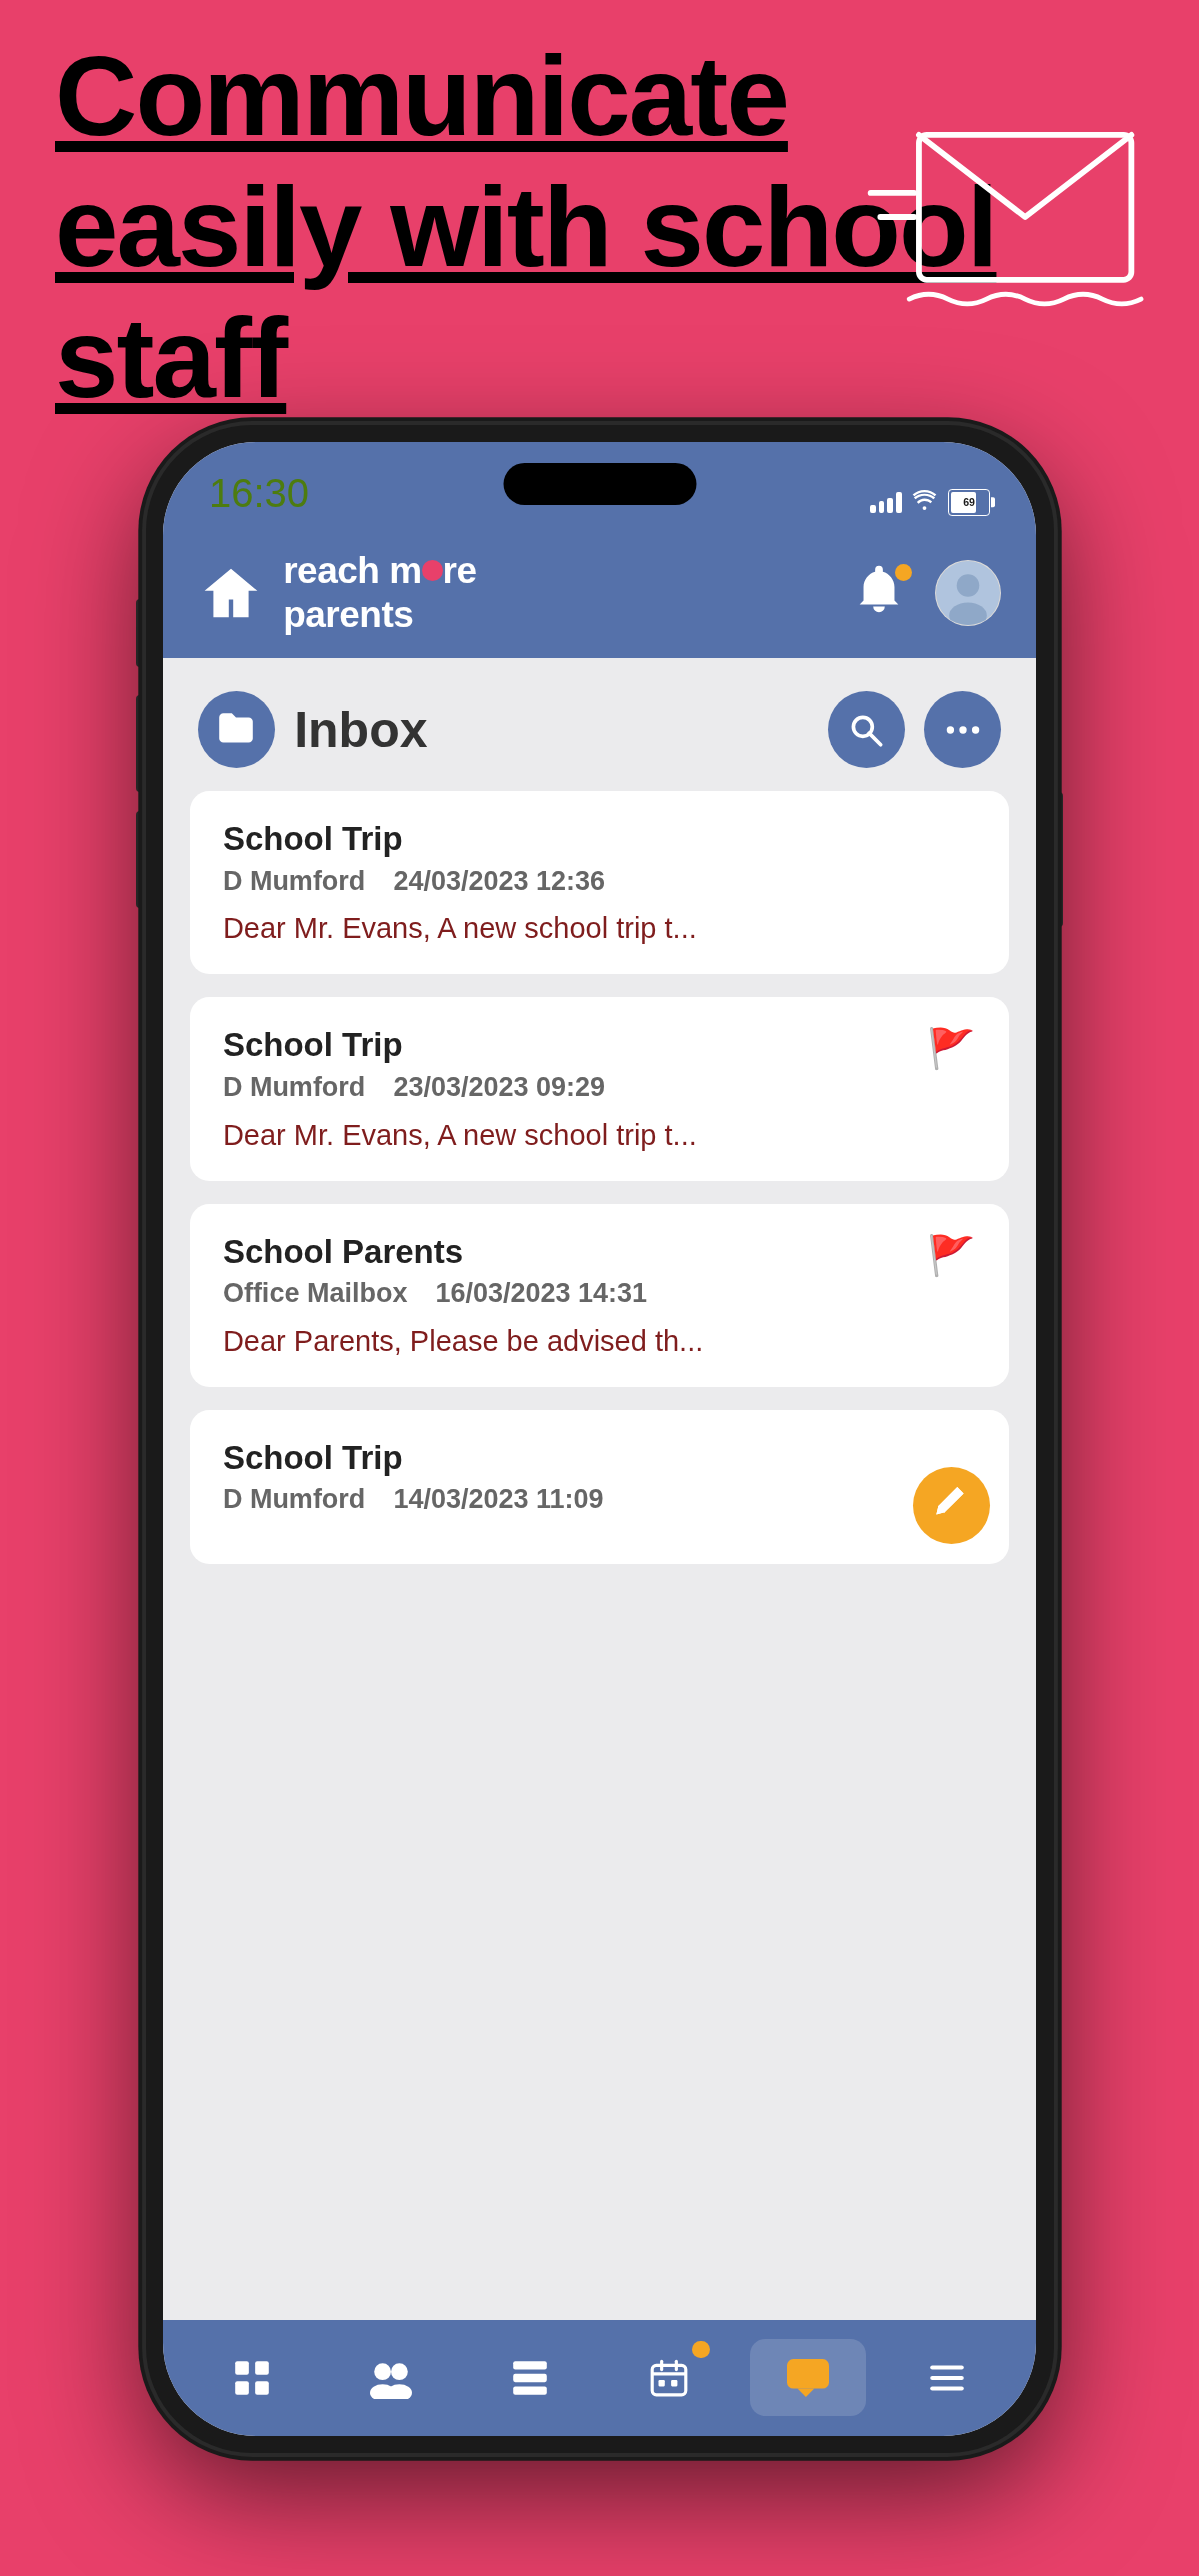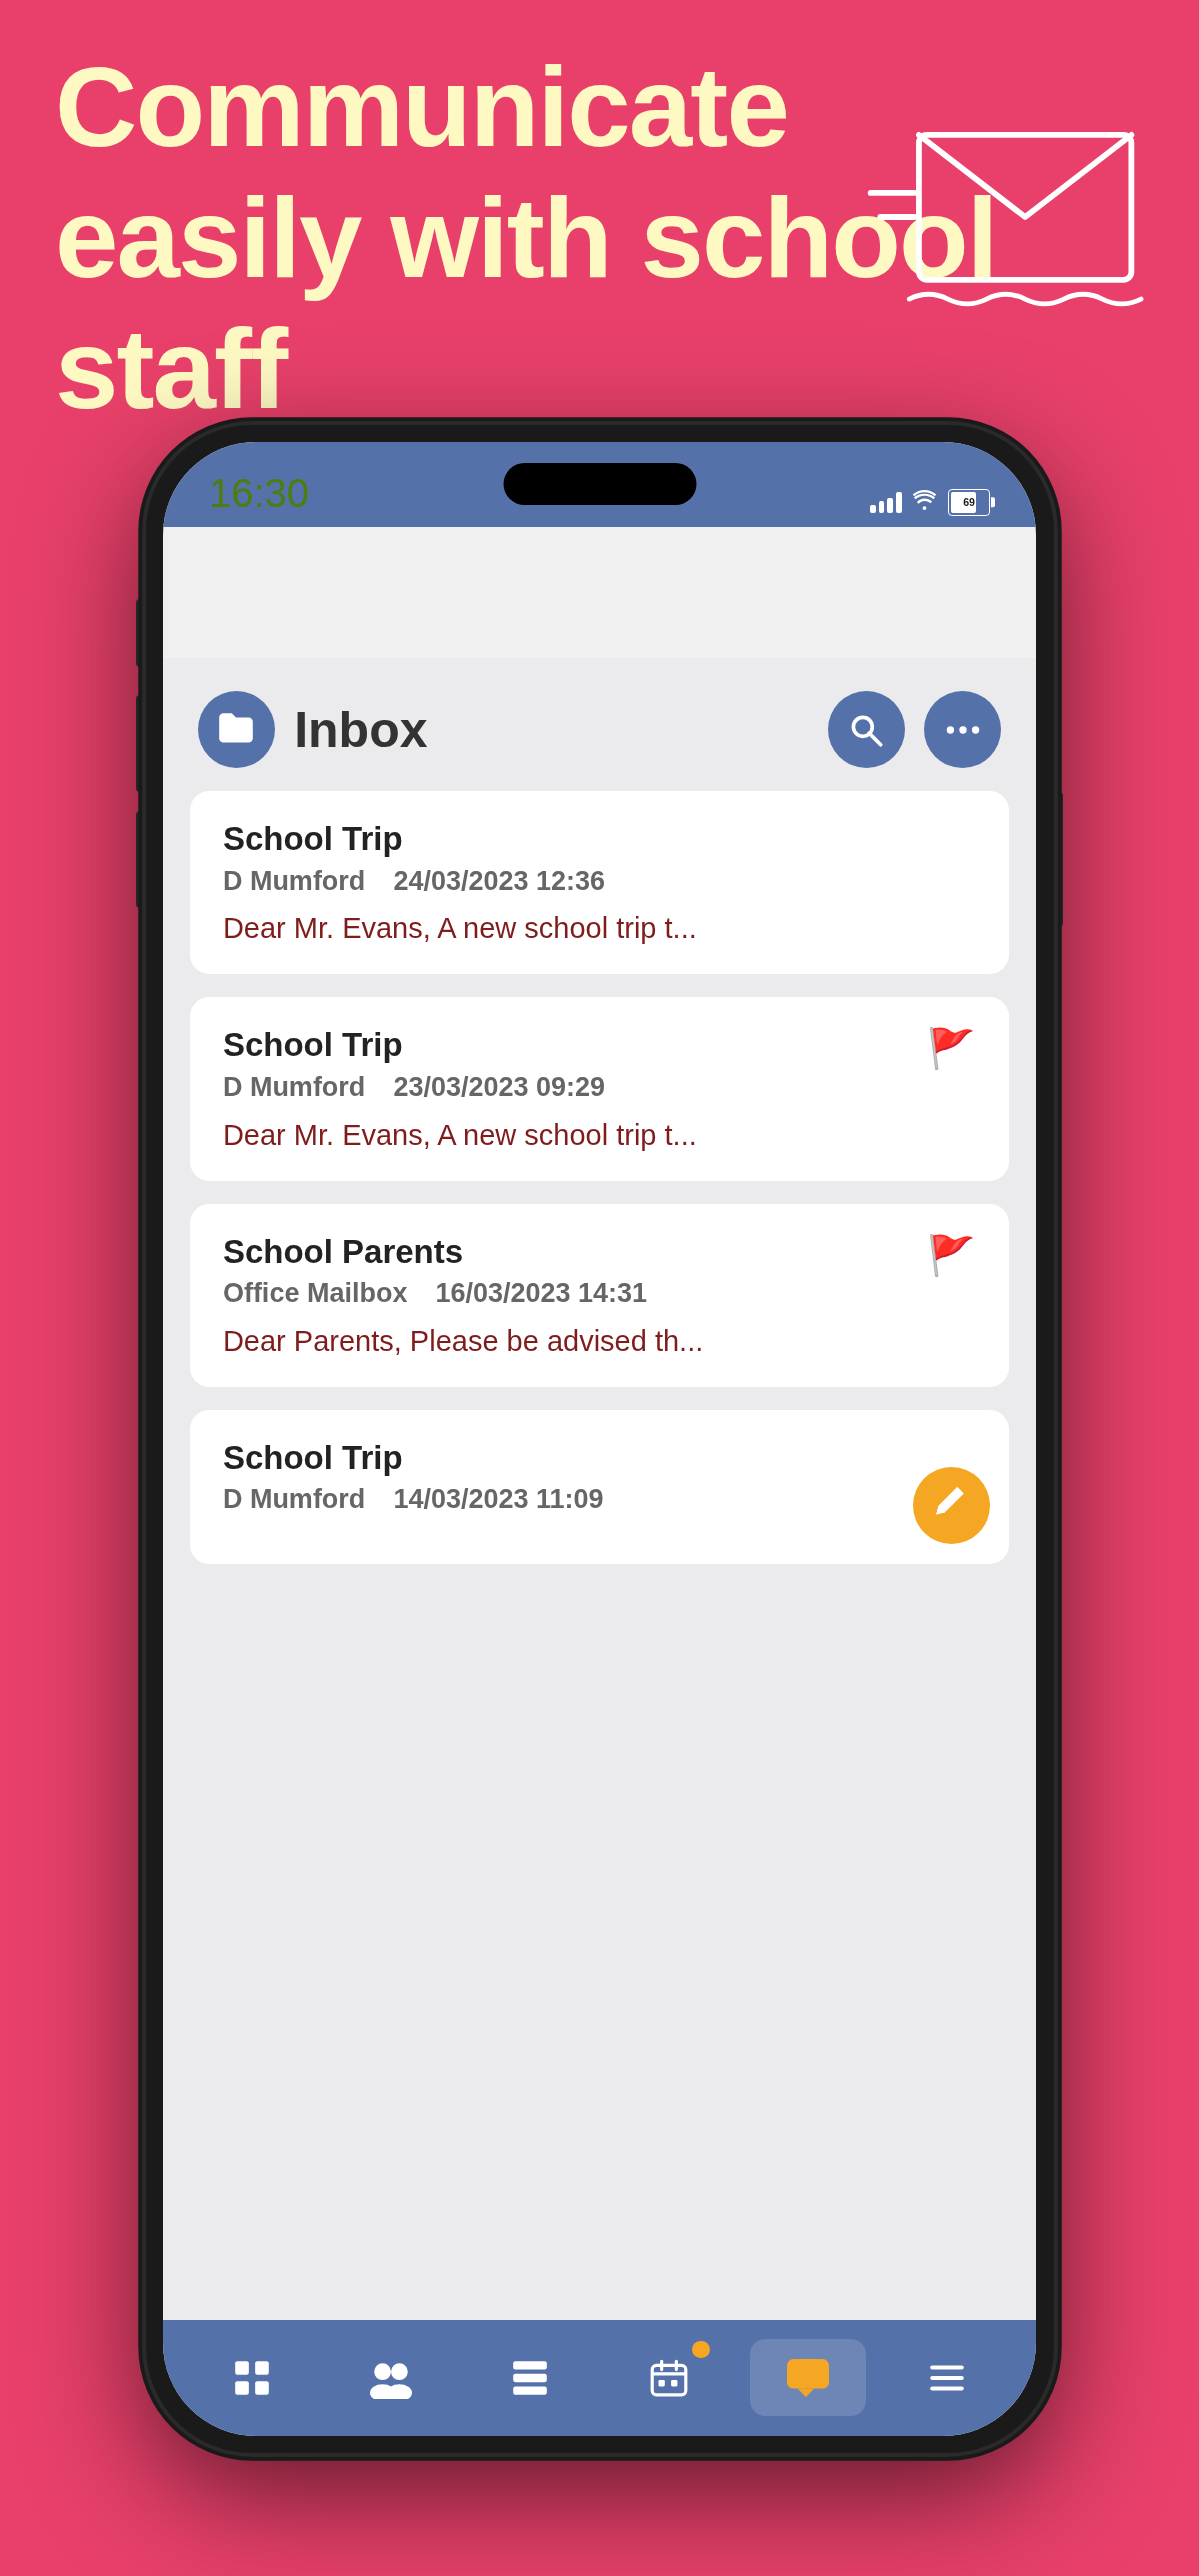--- a/index.html
+++ b/index.html
@@ -9,28 +9,29 @@
       height: 2576px;
       background-color: #E8406A;
       font-family: -apple-system, BlinkMacSystemFont, 'Helvetica Neue', Arial, sans-serif;
       overflow: hidden;
       position: relative;
     }
 
     
     .hero-text {
       position: absolute;
-      top: 41px;
+      top: 30px;
       left: 55px;
-      color: #fef9c3;
+      color: #000000;
       font-size: 114px;
       font-weight: 700;
       line-height: 1.15;
       letter-spacing: -1.9px;
       z-index: 2;
+      text-decoration: underline;
     }
 
     
     .envelope-illustration {
       position: absolute;
       top: 77px;
       right: 29px;
       width: 309px;
       height: 251px;
       z-index: 2;
@@ -487,20 +488,43 @@
             <path d="M14 18a2 2 0 1 1 0 4 2 2 0 0 1 0-4zm0-5.5c2.4 0 4.6.9 6.2 2.4l1.8-1.8C19.8 11.4 17 10 14 10s-5.8 1.4-8 3.6l1.8 1.8C9.4 13.9 11.6 12.5 14 12.5zm0-5.5c3.6 0 6.9 1.4 9.3 3.7l1.8-1.8C22.5 6.4 18.5 5 14 5S5.5 6.4 2.9 8.9l1.8 1.8C7.1 8.4 10.4 7 14 7zM14 1C9.2 1 4.9 2.8 1.6 5.8L3.4 7.6C6.2 5 10 3.5 14 3.5S21.8 5 24.6 7.6l1.8-1.8C23.1 2.8 18.8 1 14 1z"></path>
           </svg>
         </div>
         <div class="battery-indicator">
           <div class="battery-fill"></div>
           <span class="battery-text">69</span>
         </div>
       </div>
     </div>
 
+    <div class="app-header">
+      <div class="home-icon">
+        <svg viewBox="0 0 60 60" fill="white" xmlns="http://www.w3.org/2000/svg">
+          <path d="M30 8L6 28h8v24h14V36h4v16h14V28h8L30 8z"></path>
+        </svg>
+      </div>
+      <div class="app-logo-text">
+        reach m<span style="display:inline-block;width:21px;height:21px;background:#E8406A;border-radius:50%;vertical-align:middle;position:relative;top:-1.9px;"></span>re<br>parents
+      </div>
+      <div class="header-bell">
+        <svg viewBox="0 0 60 60" fill="white" xmlns="http://www.w3.org/2000/svg" width="58" height="58">
+          <path d="M30 6a4 4 0 0 0-4 4v2.2C19.4 14 14 20.4 14 28v14l-4 4h40l-4-4V28c0-7.6-5.4-14-12-15.8V10a4 4 0 0 0-4-4zm0 48a6 6 0 0 0 6-6H24a6 6 0 0 0 6 6z"></path>
+        </svg>
+        <div class="bell-dot"></div>
+      </div>
+      <div class="avatar">
+        <svg viewBox="0 0 68 68" xmlns="http://www.w3.org/2000/svg">
+          <circle cx="34" cy="34" r="34" fill="#b0c4de"></circle>
+          <circle cx="34" cy="26" r="12" fill="#8fa8c8"></circle>
+          <ellipse cx="34" cy="58" rx="20" ry="14" fill="#8fa8c8"></ellipse>
+        </svg>
+      </div>
+    </div>
 
     <div class="content-area">
 
       <div class="inbox-header">
         <div class="inbox-folder-btn">
           <svg viewBox="0 0 40 40" fill="white" xmlns="http://www.w3.org/2000/svg" width="42" height="42">
             <path d="M4 8a4 4 0 0 1 4-4h8l4 4h12a4 4 0 0 1 4 4v16a4 4 0 0 1-4 4H8a4 4 0 0 1-4-4V8z"></path>
           </svg>
         </div>
         <div class="inbox-title">Inbox</div>

